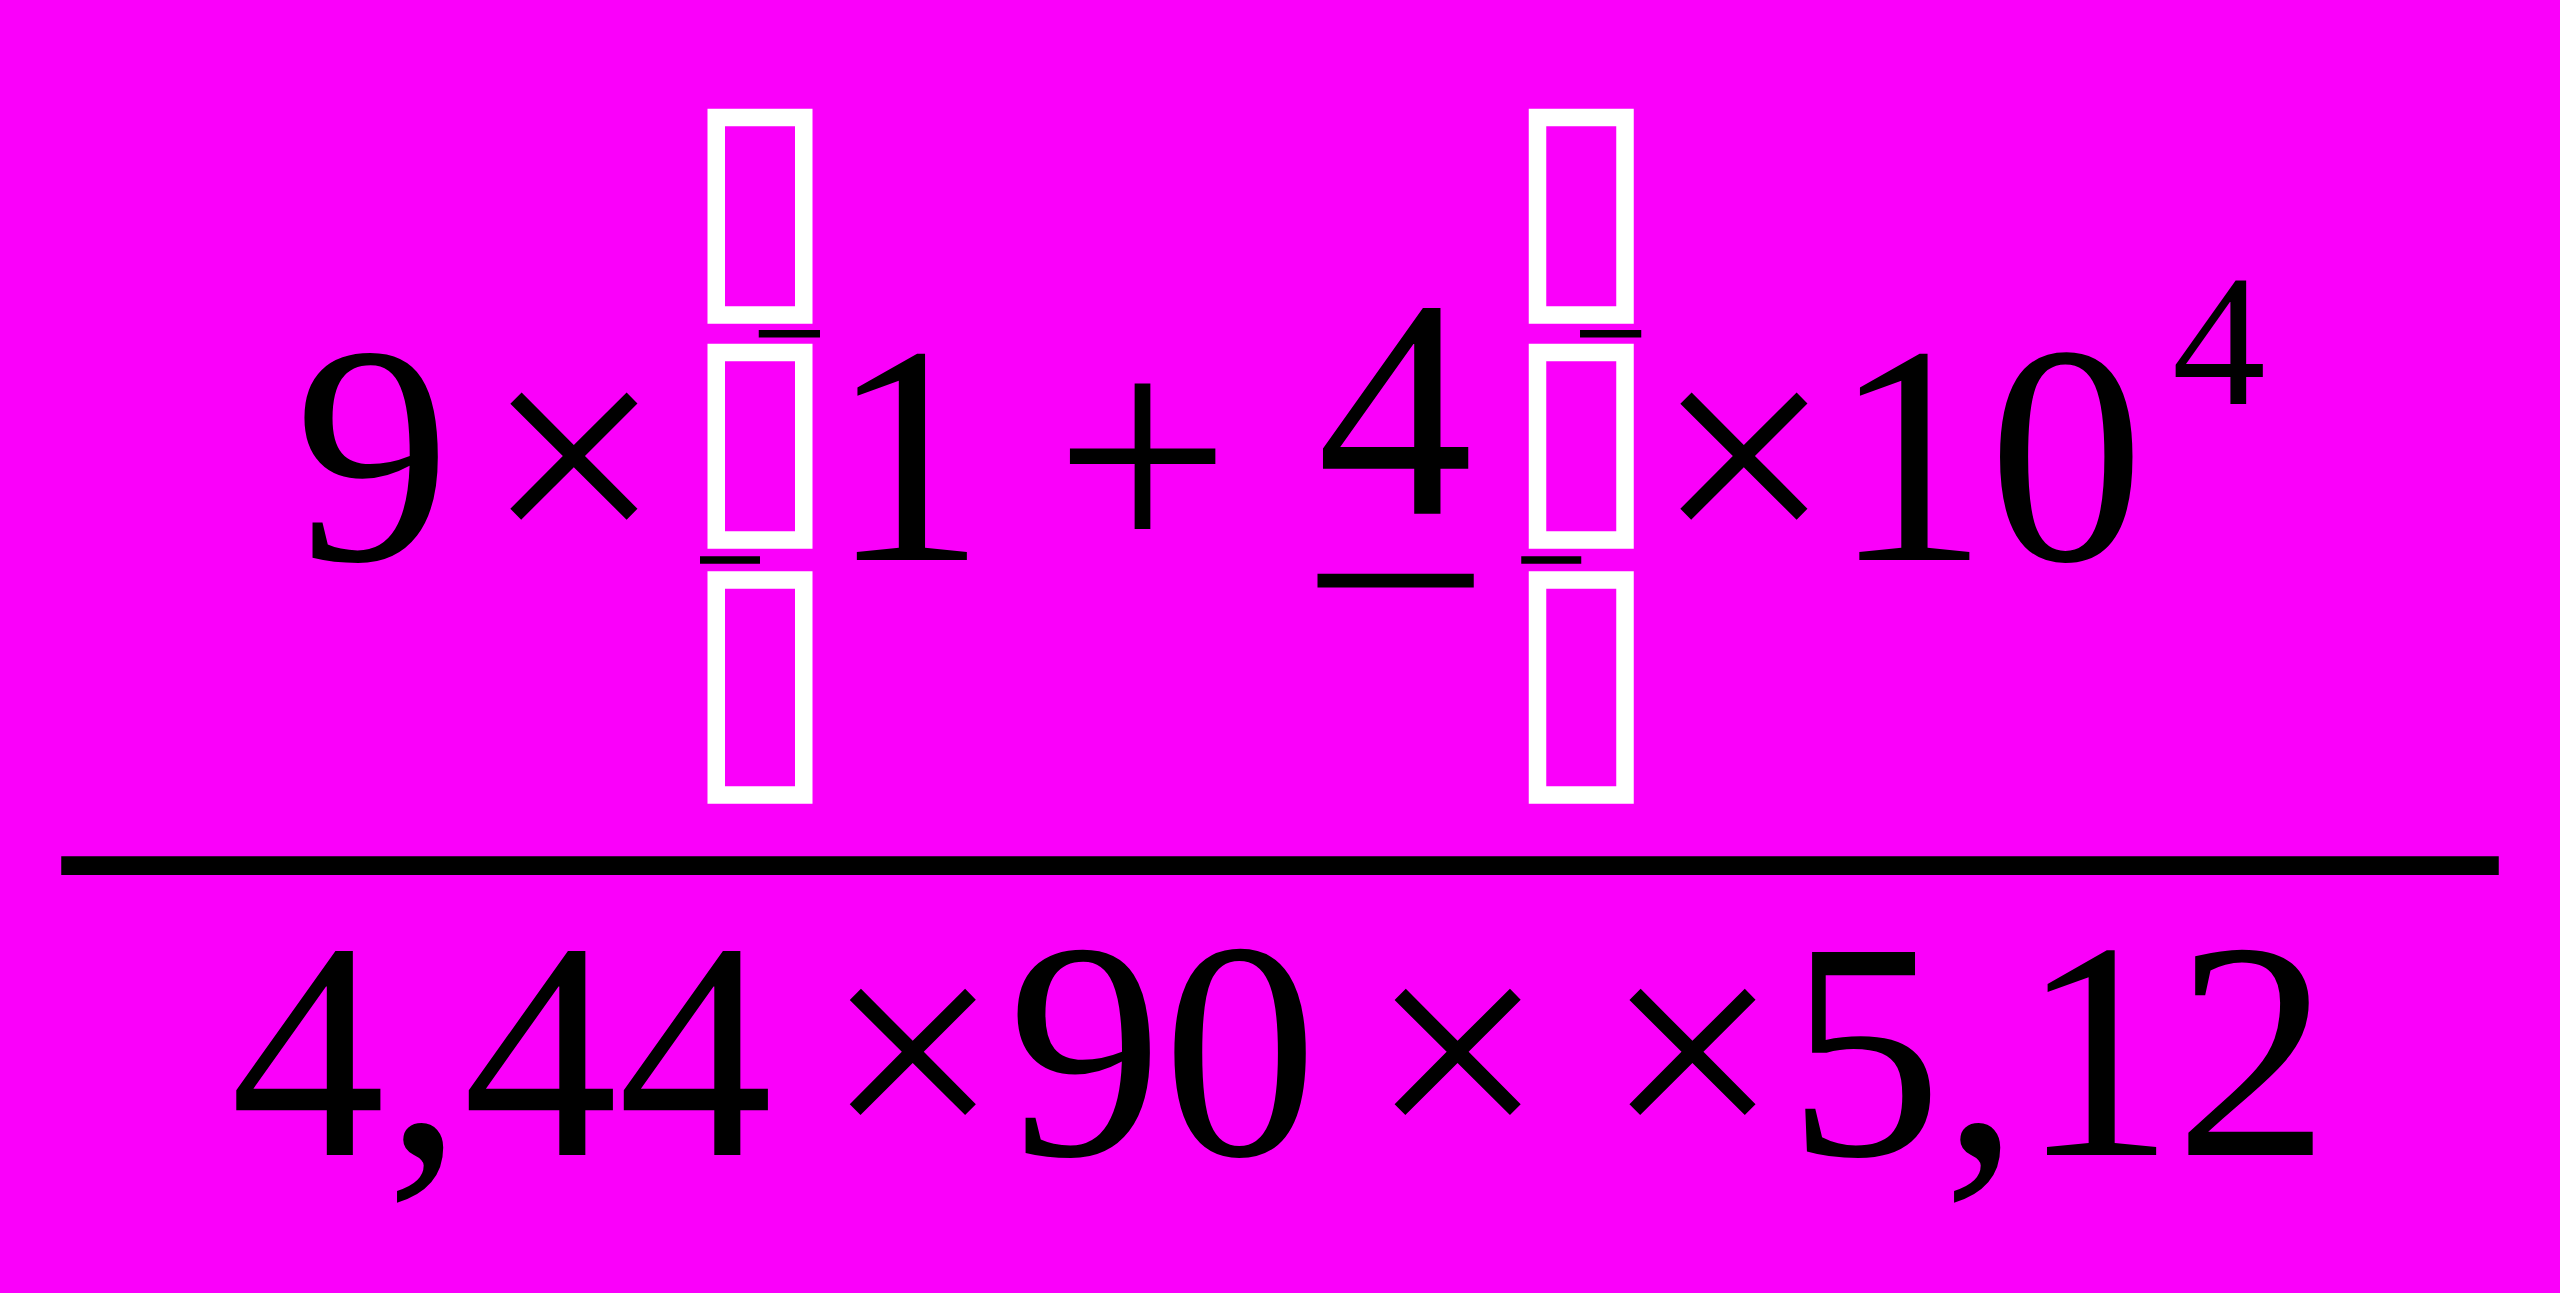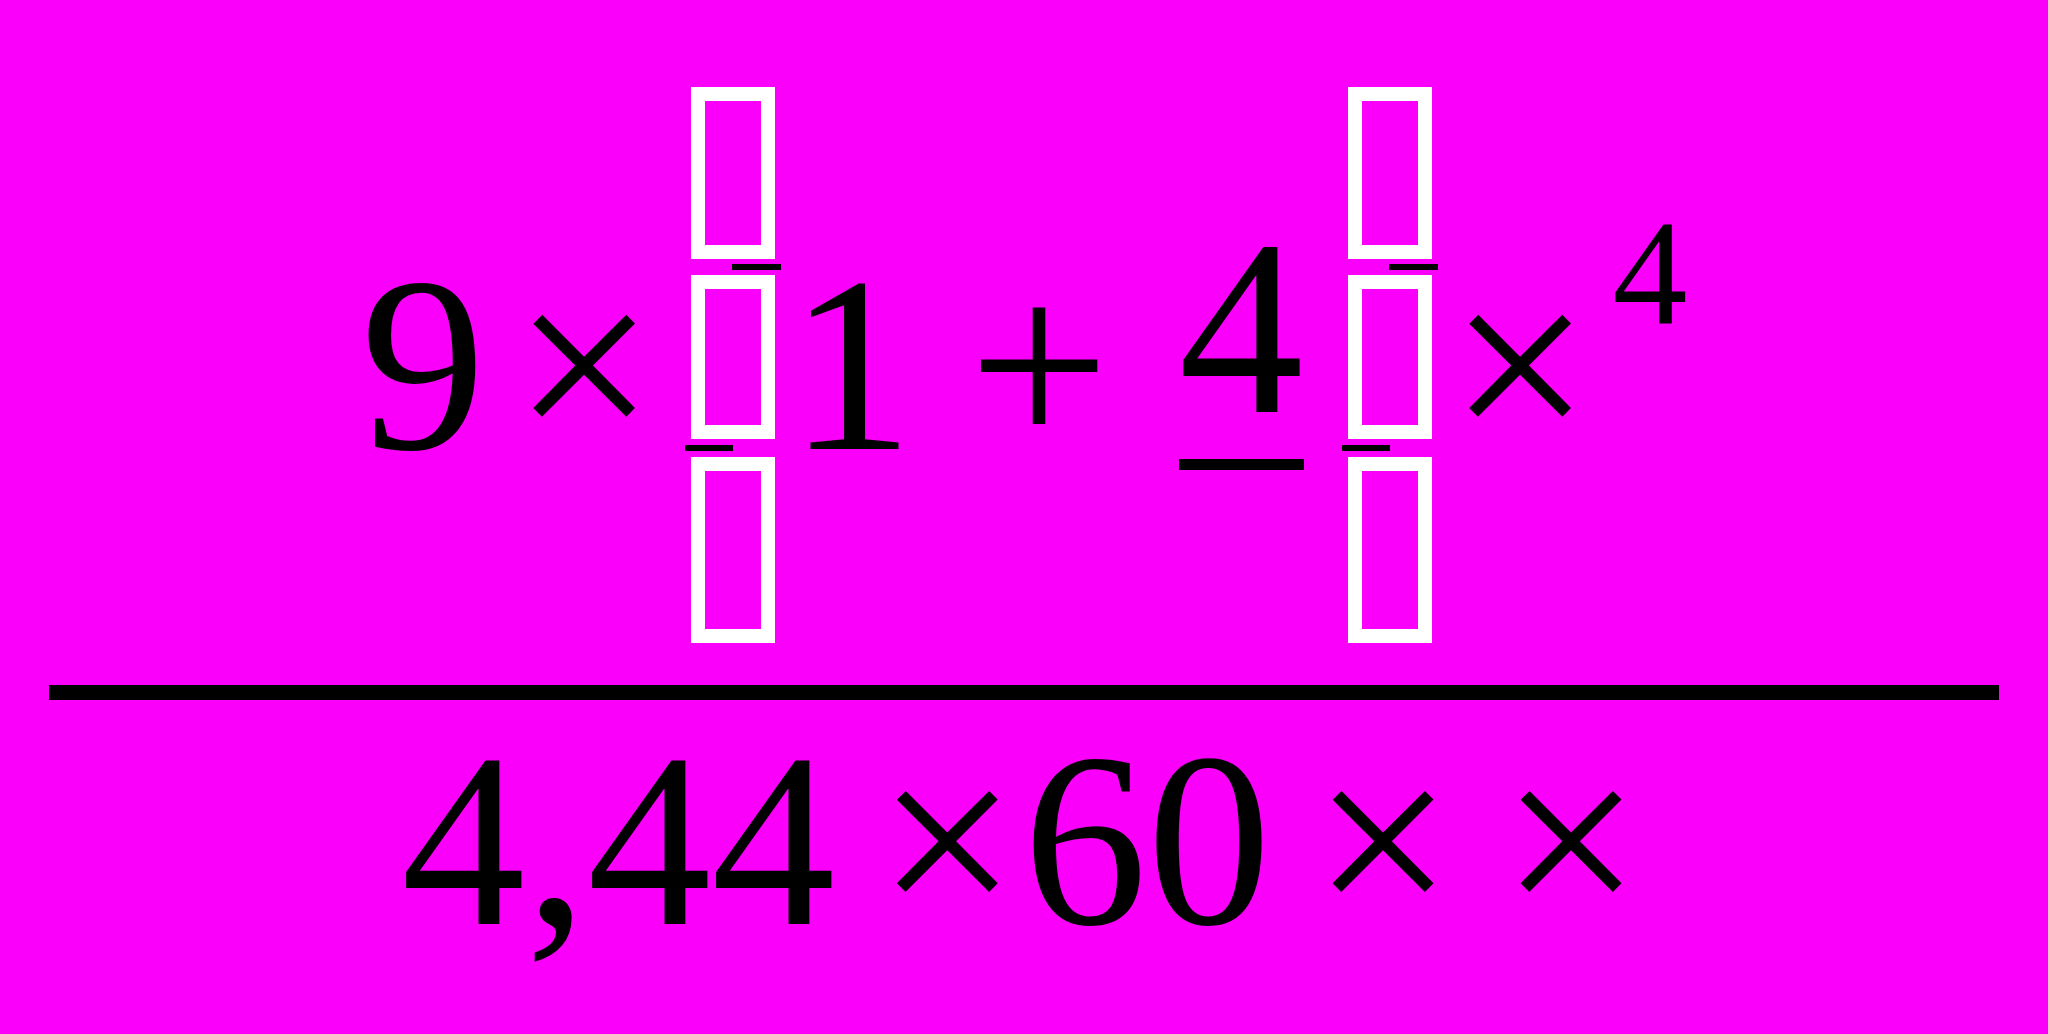--- a/index.html
+++ b/index.html
@@ -146,27 +146,29 @@
 
       <div class="bracket">
         <div class="gbox b1"></div>
         <div class="tick t1"></div>
         <div class="gbox b2"></div>
         <div class="tick t2"></div>
         <div class="gbox b3"></div>
       </div>
 
       <span class="t sp-before-x2">×</span>
+      <span class="t">10</span>
       <span class="exp">4</span>
     </div>
 
     <div class="main-bar"></div>
 
     <div class="denominator">
       <span class="tok">4,44</span>
       <span class="tok times">×</span>
-      <span class="tok">60</span>
+      <span class="tok">90</span>
       <span class="tok times">×</span>
       <span class="tok times">×</span>
+      <span class="tok">5,12</span>
     </div>
 
   </div>
 </div>
 
 </body></html>

